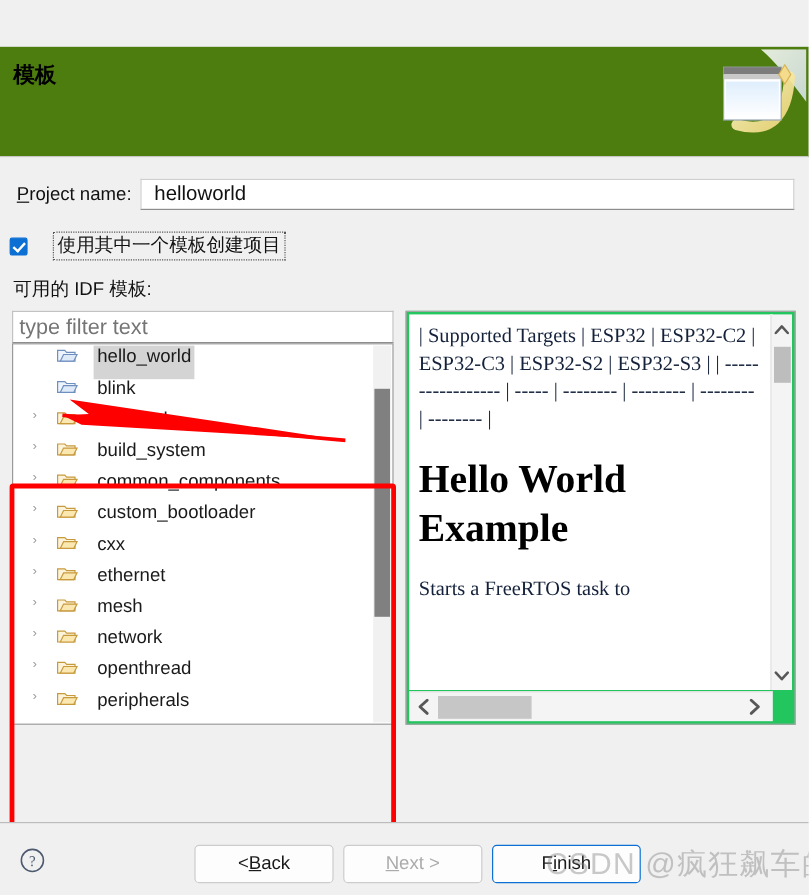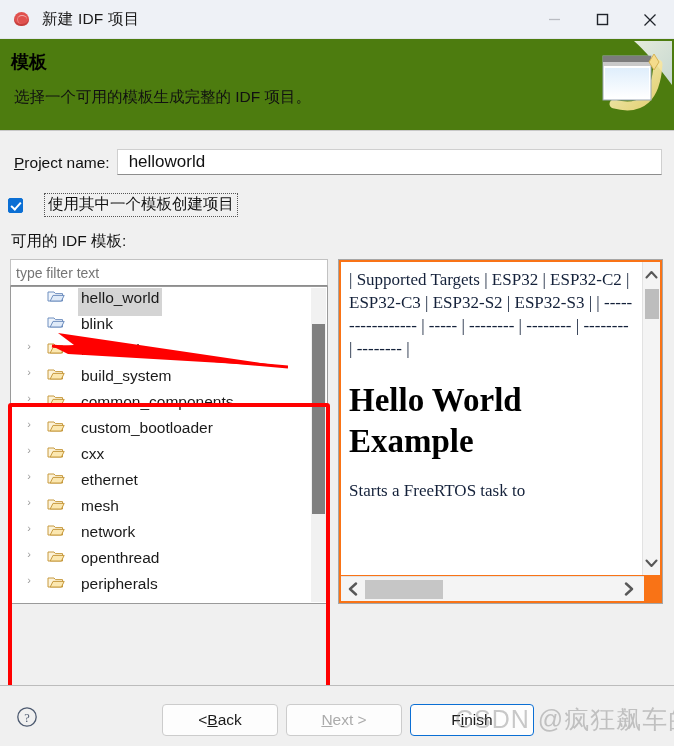--- a/index.html
+++ b/index.html
@@ -187,21 +187,21 @@
   }
   .filter-box {
     position: absolute;
     left: 0; top: 0;
     width: 318px; height: 27px;
     background: #fff;
     border: 1px solid #c2c2c2;
     border-bottom: 1px solid #8d8d8d;
     box-sizing: border-box;
     font-family: "Liberation Sans", sans-serif;
-    font-size: 14px;
+    font-size: 18px;
     color: #6d6d6d;
     padding: 0 5px;
     outline: none;
   }
   .tree-box {
     position: absolute;
     left: 0; top: 27px;
     width: 318px; height: 318px;
     background: #fff;
     border: 1px solid #9a9a9a;
@@ -257,21 +257,21 @@
     width: 13px; height: 190px;
     background: #808080;
   }
 
   
   .desc-wrap {
     position: absolute;
     left: 338px; top: 128px;
     width: 325px; height: 345px;
     border: 1px solid #a6a6a6;
-    background: #f97316;
+    background: #22c55e;
     box-sizing: border-box;
   }
   .desc-body {
     position: absolute;
     left: 2px; top: 2px;
     width: 303px; height: 313px;
     background: #fff;
     overflow: hidden;
   }
   .desc-text {
@@ -411,48 +411,23 @@
     white-space: nowrap;
     letter-spacing: 1px;
     pointer-events: none;
   }
 </style>
 </head>
 <body>
 
 <div id="app">
 
-  <div class="titlebar">
-    <div class="title-icon">
-      <div class="blob"></div>
-    </div>
-    <div class="title-text">新建 IDF 项目</div>
-    <div class="win-buttons">
-      <div class="win-btn">
-        <svg width="13" height="13" viewBox="0 0 13 13">
-            <line x1="1" y1="6.5" x2="12" y2="6.5" stroke="#b9bcc2" stroke-width="1.3"></line>
-          </svg>
-      </div>
-      <div class="win-btn">
-        <svg width="13" height="13" viewBox="0 0 13 13">
-            <rect x="1.5" y="1.5" width="10" height="10" fill="none" stroke="#20242b" stroke-width="1.4"></rect>
-          </svg>
-      </div>
-      <div class="win-btn">
-        <svg width="14" height="14" viewBox="0 0 14 14">
-            <line x1="1.5" y1="1.5" x2="12.5" y2="12.5" stroke="#20242b" stroke-width="1.3"></line>
-            <line x1="12.5" y1="1.5" x2="1.5" y2="12.5" stroke="#20242b" stroke-width="1.3"></line>
-          </svg>
-      </div>
-    </div>
-  </div>
 
   <div class="header">
     <div class="header-title">模板</div>
-    <div class="header-sub">选择一个可用的模板生成完整的 IDF 项目。</div>
     <div class="header-art">
       <svg width="84" height="80" viewBox="0 0 84 80">
         <defs>
           <linearGradient id="winGrad" x1="0" y1="0" x2="0" y2="1">
             <stop offset="0" stop-color="#dfeefc"></stop>
             <stop offset="1" stop-color="#ffffff"></stop>
           </linearGradient>
           <linearGradient id="skyGrad" x1="0" y1="0" x2="1" y2="1">
             <stop offset="0" stop-color="#ffffff"></stop>
             <stop offset="1" stop-color="#dde8f3"></stop>

